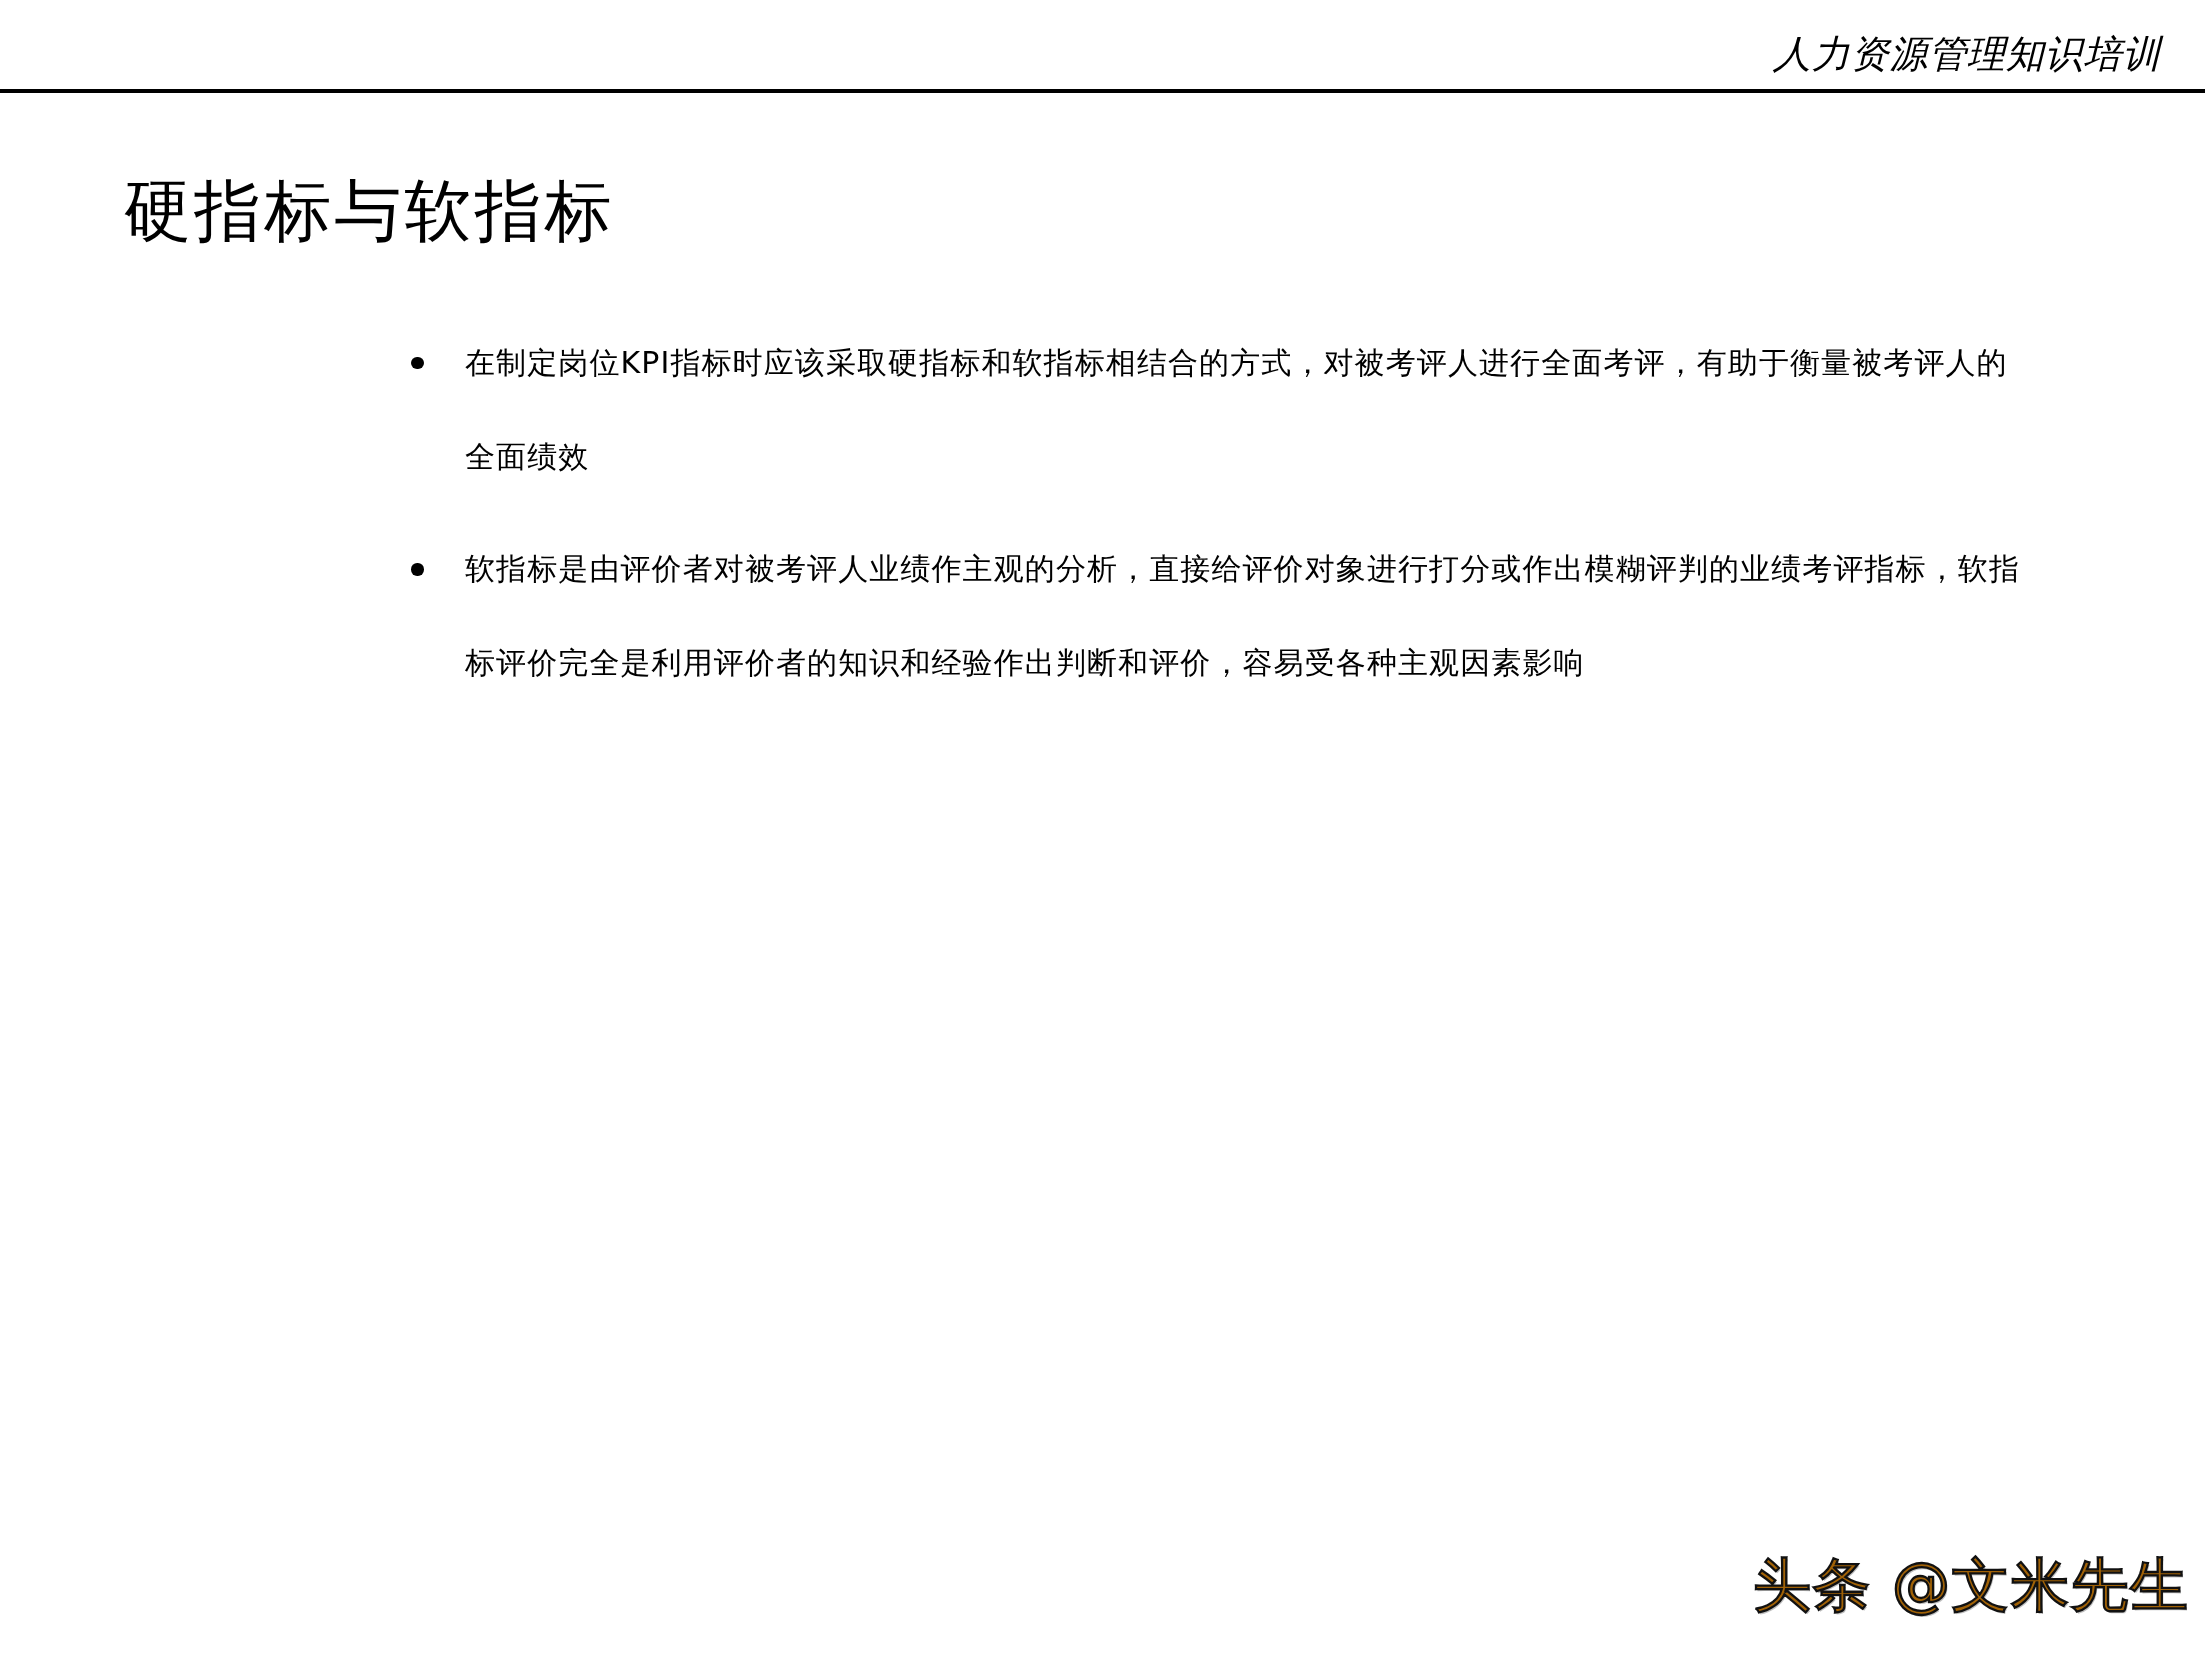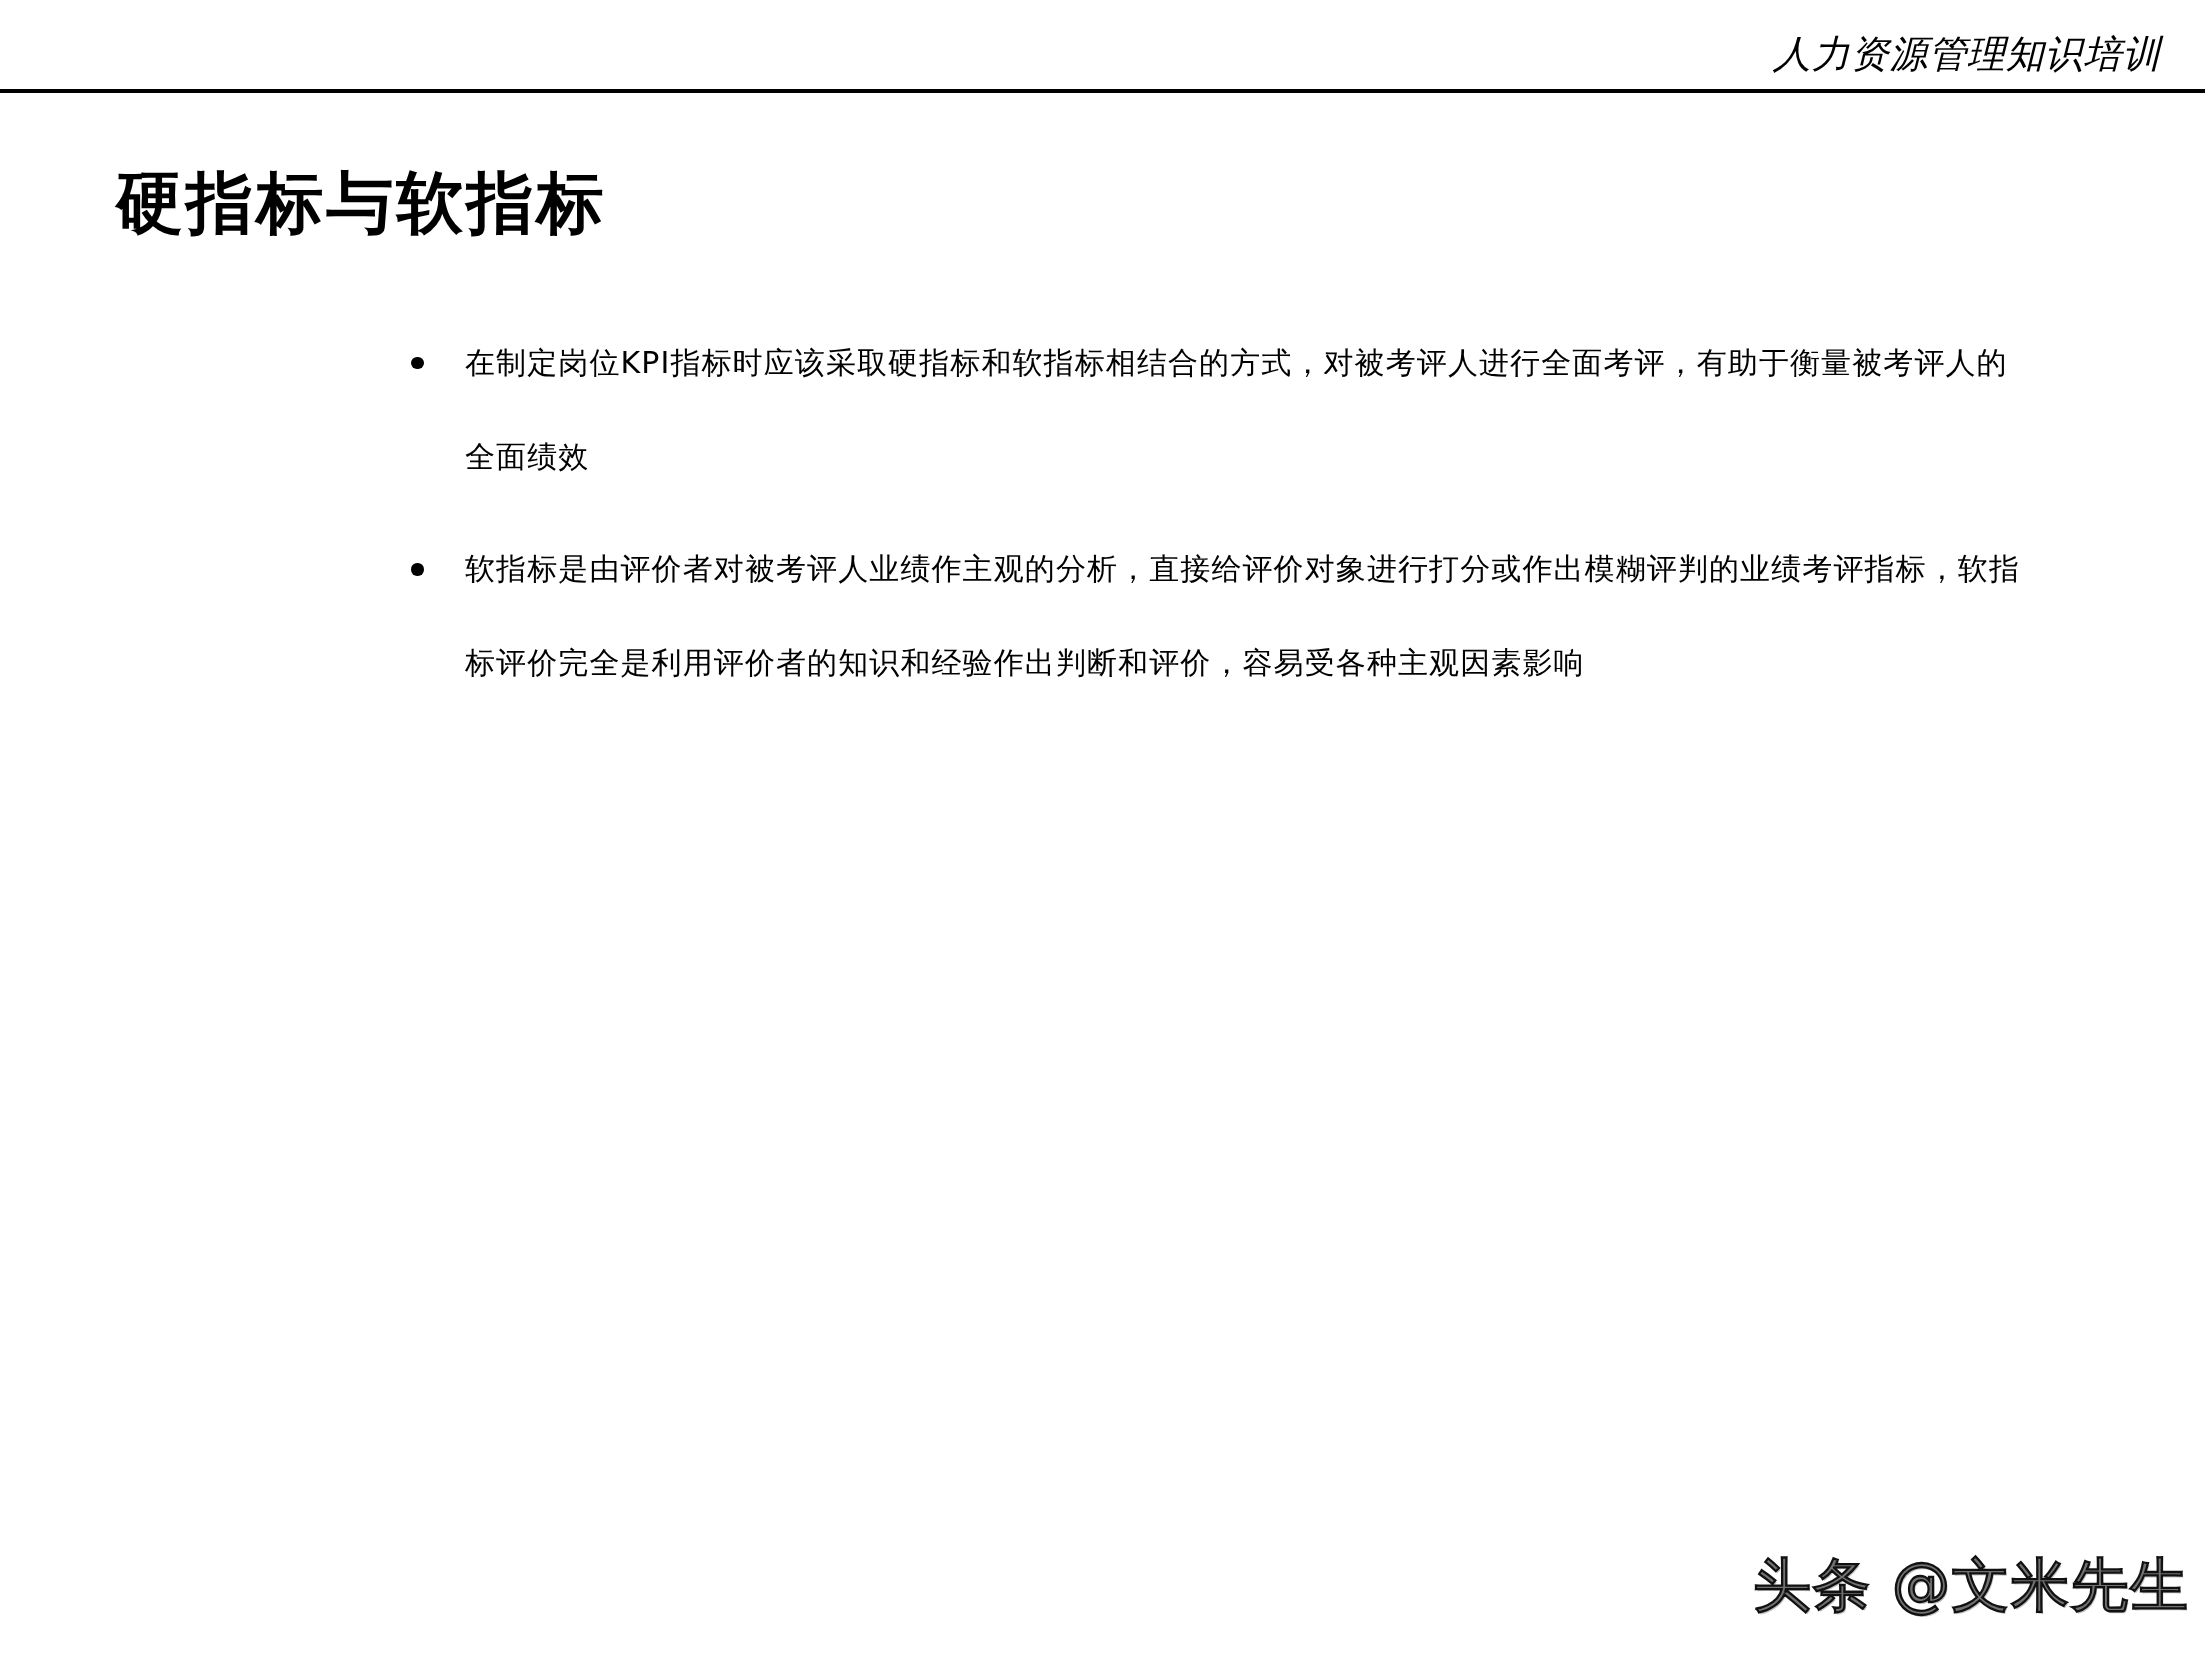--- a/index.html
+++ b/index.html
@@ -72,33 +72,33 @@
       display: block;
       word-break: break-all;
     }
     .watermark {
       position: absolute;
       left: 1753px;
       top: 1548px;
       font-size: 58px;
       line-height: 74px;
       white-space: nowrap;
-      color: #737373;
+      color: #a16207;
       -webkit-text-stroke: 2.3px #111111;
       letter-spacing: 1.5px;
       text-shadow: 1.5px 1.5px 0 rgba(0,0,0,0.25);
     }
   </style>
 </head>
 <body>
 
 <div class="header-title">人力资源管理知识培训</div>
 <div class="header-rule"></div>
 
-<h1 class="slide-title" style="margin:0;font-weight:bold;">硬指标与软指标</h1>
+<h1 class="slide-title" style="margin:8px;font-weight:normal;">硬指标与软指标</h1>
 
 <ul class="bullet-list">
   <li class="bullet-item">
     <span class="bullet-dot"></span>
     <span class="bullet-text">在制定岗位KPI指标时应该采取硬指标和软指标相结合的方式，对被考评人进行全面考评，有助于衡量被考评人的全面绩效</span>
   </li>
   <li class="bullet-item">
     <span class="bullet-dot"></span>
     <span class="bullet-text">软指标是由评价者对被考评人业绩作主观的分析，直接给评价对象进行打分或作出模糊评判的业绩考评指标，软指标评价完全是利用评价者的知识和经验作出判断和评价，容易受各种主观因素影响</span>
   </li>

